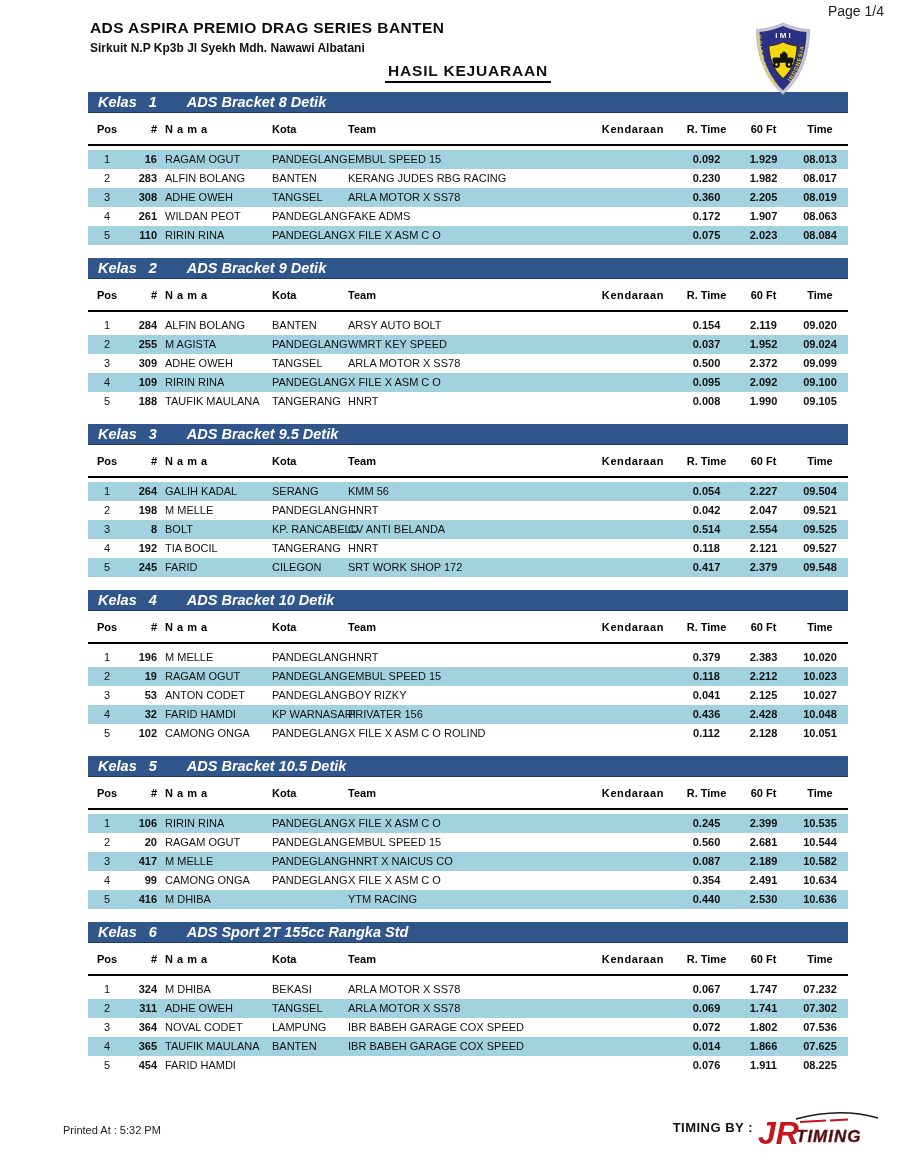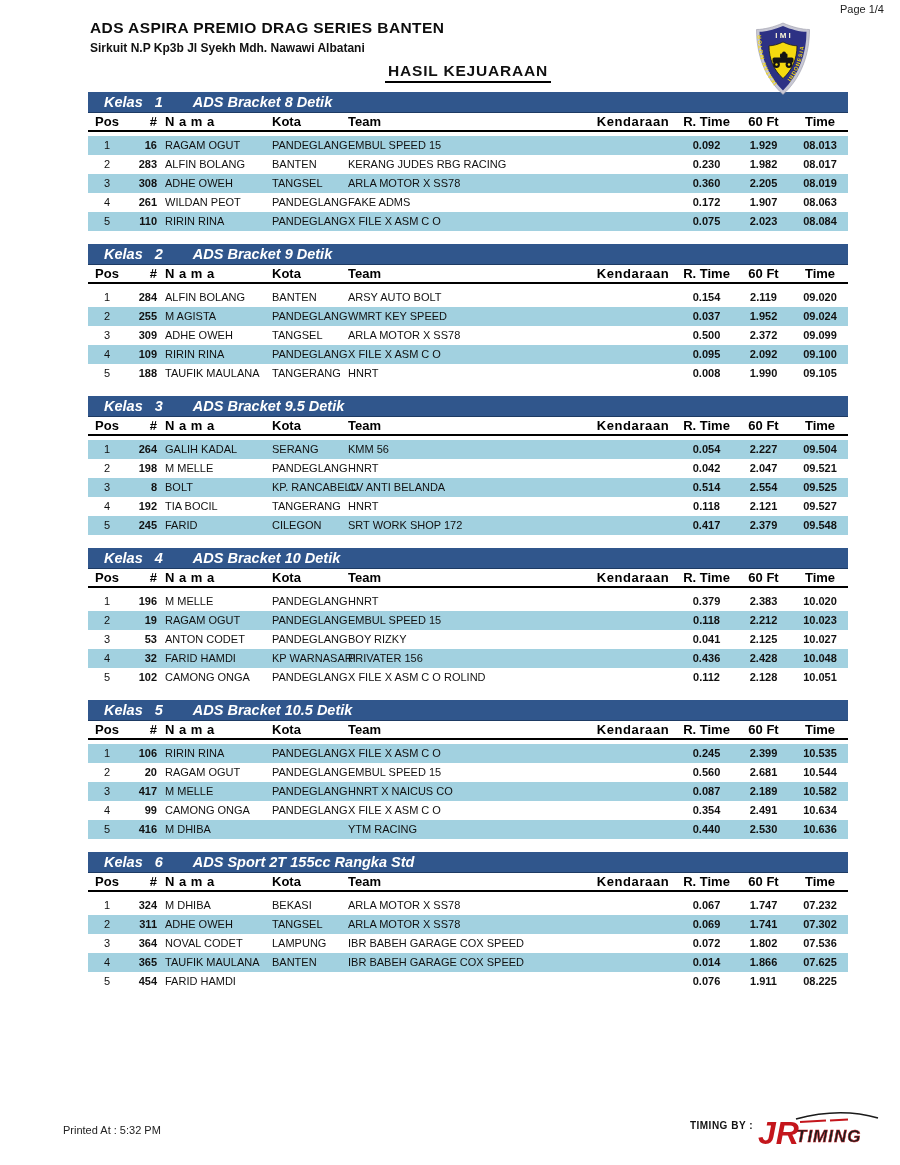--- a/index.html
+++ b/index.html
@@ -8,61 +8,61 @@
     --badge-navy:#2D3184;
     --badge-yellow:#F5D90F;
     --logo-red:#C4161C;
   }
   *{box-sizing:border-box;}
   html,body{margin:0;padding:0;}
   body{
     width:900px;height:1165px;position:relative;background:#fff;
     font-family:"Liberation Sans", sans-serif;color:#111;overflow:hidden;
   }
-  .page-number{position:absolute;top:3px;right:16px;font-size:11px;color:#222;}
+  .page-number{position:absolute;top:3px;right:16px;font-size:14px;color:#222;}
   .header-block{position:relative;padding:19px 52px 0 90px;}
   .title1{font-size:15.5px;font-weight:bold;letter-spacing:.4px;color:#0d0d0d;}
   .title2{font-size:15.5px;font-weight:bold;letter-spacing:.4px;margin-top:5px;}
   .venue{font-size:12px;font-weight:bold;margin-top:4px;}
   .date{font-size:12px;font-weight:bold;margin-top:2px;}
   .imi-badge{position:absolute;top:22px;left:753px;width:60px;height:74px;}
   .results-title-row{width:760px;margin:7px 52px 0 88px;text-align:center;}
   .results-title-row span{
     display:inline-block;font-size:15.5px;font-weight:bold;letter-spacing:.8px;
     border-bottom:2.5px solid #000;padding:0 3px 1px 3px;
   }
   .tables{margin:9px 52px 0 88px;width:760px;}
   .class-block{margin-bottom:13px;}
   .class-band{
     background:var(--band-blue);color:#fff;height:21px;display:flex;align-items:center;
     font-style:italic;font-weight:bold;font-size:14.5px;border-bottom:1px solid #1d3a63;
   }
-  .class-band .k{margin-left:16px;}
+  .class-band .k{margin-left:10px;}
   .class-band .knum{margin-left:12px;}
   .class-band .kname{margin-left:30px;text-align:center;}
   table{border-collapse:separate;border-spacing:0;width:760px;table-layout:fixed;}
   th{
-    font-size:13px;font-weight:bold;height:19px;vertical-align:middle;color:#000;
+    font-size:11px;font-weight:bold;height:33px;vertical-align:middle;color:#000;
     border-bottom:2.5px solid #000;white-space:nowrap;overflow:visible;padding:0;
   }
   td{font-size:11px;height:19px;line-height:19px;white-space:nowrap;overflow:visible;padding:0;}
   tr.gap-row td{height:4px;line-height:4px;border:none;background:transparent;}
   tr.hl td{background:var(--row-highlight);}
   .col-pos{text-align:center;}
   .col-no{text-align:right;padding-right:1px;}
   td.col-no{font-weight:bold;}
   .col-nama{text-align:left;padding-left:7px;letter-spacing:.5px;}
   td.col-nama{letter-spacing:0;}
   .col-kota,.col-team{text-align:left;}
   th.col-kendaraan{text-align:center;letter-spacing:.6px;}
   .col-rtime,.col-ft60,.col-time{text-align:center;}
   td.col-rtime,td.col-ft60,td.col-time{font-weight:bold;}
   .footer-left{position:absolute;left:63px;top:1124px;font-size:11px;color:#222;}
   .footer-right{position:absolute;right:16px;top:1106px;display:flex;align-items:flex-start;}
-  .timing-by{font-size:10px;font-weight:bold;letter-spacing:.5px;margin-top:14px;margin-right:3px;}
+  .timing-by{font-size:13px;font-weight:bold;letter-spacing:.5px;margin-top:14px;margin-right:3px;}
   .jr-logo{width:128px;height:46px;}
 </style>
 </head>
 <body>
 
 <div class="page-number">Page 1/4</div>
 
 <div class="header-block">
   <div class="title1">ADS ASPIRA PREMIO DRAG SERIES BANTEN</div>
   <div class="venue">Sirkuit N.P Kp3b Jl Syekh Mdh. Nawawi Albatani</div>

